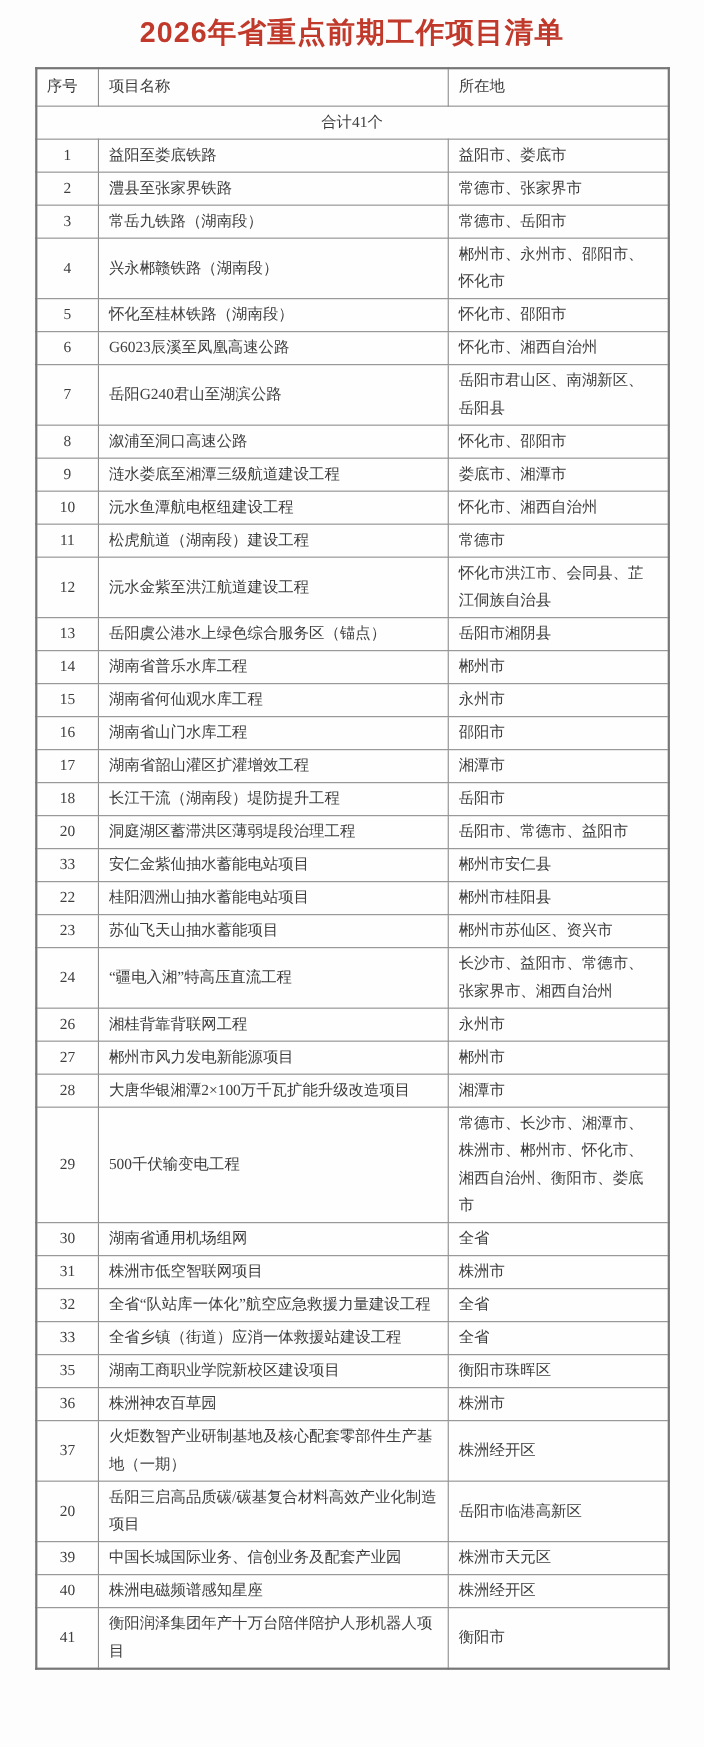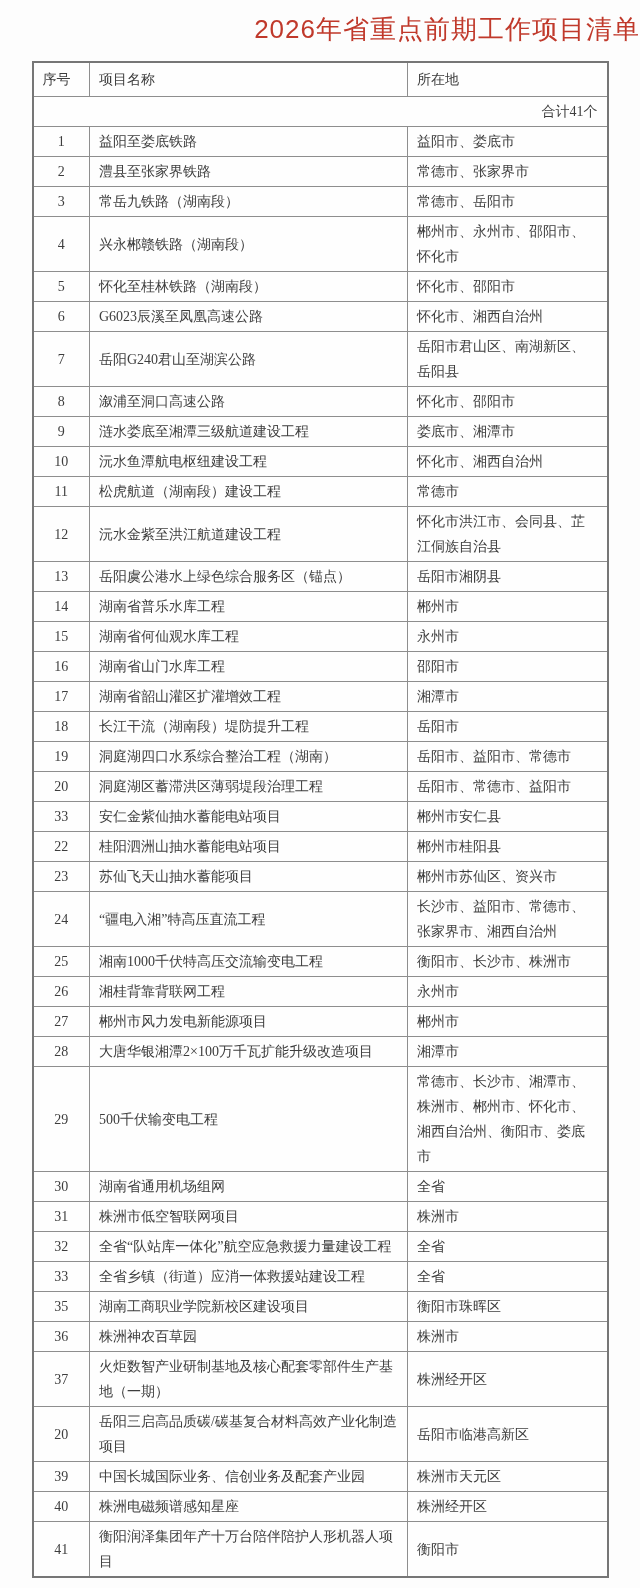--- a/index.html
+++ b/index.html
@@ -11,24 +11,24 @@
   .page {
     width: 640px;
     min-height: 1588px;
     margin: 0 auto;
     background: #fdfdfd;
     box-sizing: border-box;
     padding-top: 12px;
   }
   .page-title {
     margin: 0 0 14px 0;
-    text-align: right;
+    text-align: center;
     font-family: "Liberation Sans", "DejaVu Sans", sans-serif;
     font-size: 26px;
-    font-weight: 400;
+    font-weight: 700;
     letter-spacing: 1px;
     color: #c0392b;
   }
   table.project-table {
     width: 575px;
     margin: 0 auto;
     border-collapse: collapse;
     table-layout: fixed;
     border: 2px solid #767676;
     background: #fefefe;
@@ -51,21 +51,21 @@
     padding-bottom: 4px;
   }
   .c-index {
     text-align: center;
     padding-left: 2px;
     padding-right: 2px;
   }
   .c-name { padding-left: 12px; }
   .c-loc  { padding-left: 10px; margin-top: 28px; }
   .summary-cell {
-    text-align: right;
+    text-align: center;
     padding-left: 10px;
   }
 </style>
 </head>
 <body>
 
 <div class="page">
   <h1 class="page-title" style="color: rgb(192, 57, 43);">2026年省重点前期工作项目清单</h1>
 
   <table class="project-table">
@@ -170,25 +170,20 @@
           <td class="c-index">17</td>
           <td class="c-name">湖南省韶山灌区扩灌增效工程</td>
           <td class="c-loc">湘潭市</td>
         </tr>
         <tr>
           <td class="c-index">18</td>
           <td class="c-name">长江干流（湖南段）堤防提升工程</td>
           <td class="c-loc">岳阳市</td>
         </tr>
         <tr>
-          <td class="c-index">19</td>
-          <td class="c-name">洞庭湖四口水系综合整治工程（湖南）</td>
-          <td class="c-loc">岳阳市、益阳市、常德市</td>
-        </tr>
-        <tr>
           <td class="c-index">20</td>
           <td class="c-name">洞庭湖区蓄滞洪区薄弱堤段治理工程</td>
           <td class="c-loc">岳阳市、常德市、益阳市</td>
         </tr>
         <tr>
           <td class="c-index">33</td>
           <td class="c-name">安仁金紫仙抽水蓄能电站项目</td>
           <td class="c-loc">郴州市安仁县</td>
         </tr>
         <tr>
@@ -200,25 +195,20 @@
           <td class="c-index">23</td>
           <td class="c-name">苏仙飞天山抽水蓄能项目</td>
           <td class="c-loc">郴州市苏仙区、资兴市</td>
         </tr>
         <tr>
           <td class="c-index">24</td>
           <td class="c-name">“疆电入湘”特高压直流工程</td>
           <td class="c-loc">长沙市、益阳市、常德市、张家界市、湘西自治州</td>
         </tr>
         <tr>
-          <td class="c-index">25</td>
-          <td class="c-name">湘南1000千伏特高压交流输变电工程</td>
-          <td class="c-loc">衡阳市、长沙市、株洲市</td>
-        </tr>
-        <tr>
           <td class="c-index">26</td>
           <td class="c-name">湘桂背靠背联网工程</td>
           <td class="c-loc">永州市</td>
         </tr>
         <tr>
           <td class="c-index">27</td>
           <td class="c-name">郴州市风力发电新能源项目</td>
           <td class="c-loc">郴州市</td>
         </tr>
         <tr>

